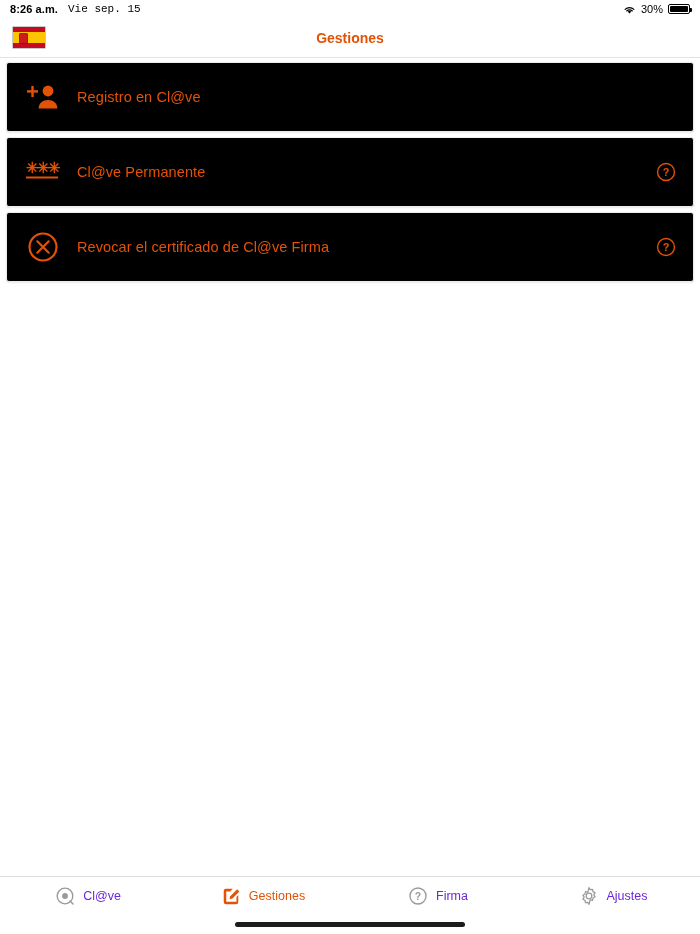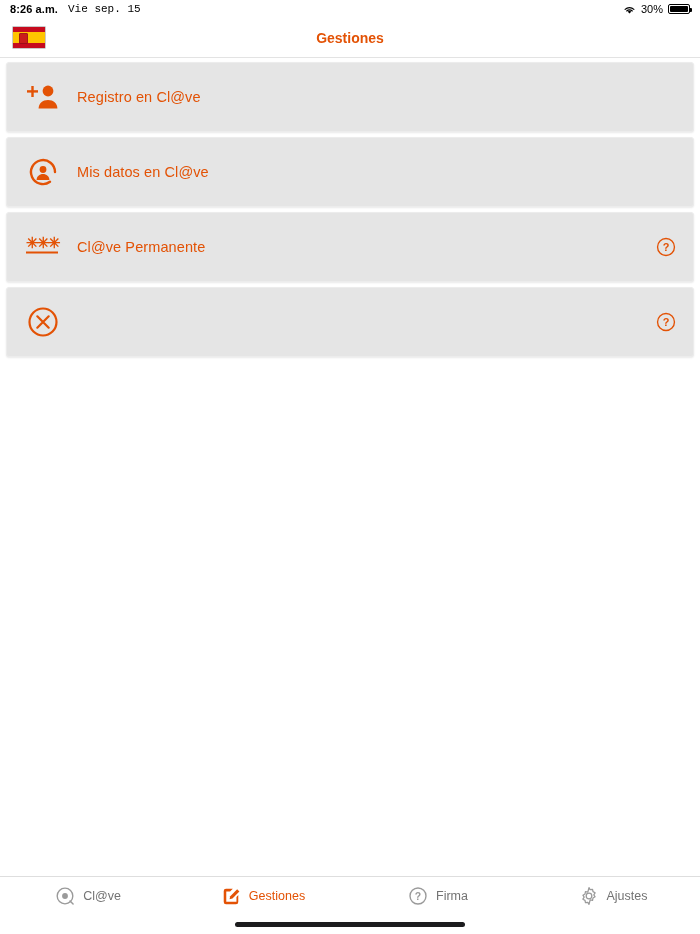--- a/index.html
+++ b/index.html
@@ -73,21 +73,21 @@
 
   
   .content {
     position: absolute;
     top: 58px; left: 0; right: 0; bottom: 58px;
     background: #fff;
     overflow: hidden;
   }
   .card-list { padding: 0 6px; }
   .card {
-    background: #e5e5e5;
+    background: #000000;
     border: 1px solid #ececec;
     border-radius: 3px;
     box-shadow: 0 1px 2px rgba(0,0,0,.09);
     height: 70px;
     margin-bottom: 5px;
     display: flex;
     align-items: center;
     padding: 1px 16px;
     cursor: pointer;
   }
@@ -121,21 +121,21 @@
     display: flex;
     align-items: flex-start;
     padding-top: 8px;
   }
   .tab {
     flex: 1 1 0;
     display: flex;
     align-items: center;
     justify-content: center;
     gap: 7px;
-    color: #737373;
+    color: #6d28d9;
     font-size: 12.5px;
     cursor: pointer;
   }
   .tab.active { color: #e35205; }
   .tab-icon { display: flex; align-items: center; justify-content: center; width: 22px; height: 22px; }
   .home-indicator {
     position: absolute;
     bottom: 7px; left: 50%; transform: translateX(-50%);
     width: 230px; height: 5px;
     background: #1c1c1e;
@@ -182,30 +182,20 @@
           <circle cx="22" cy="9" r="5.4" fill="#e35205"></circle>
           <path d="M12.6 26.5c0-5.2 4.2-8.6 9.4-8.6s9.4 3.4 9.4 8.6z" fill="#e35205"></path>
           <rect x="1" y="8.2" width="11" height="2.4" fill="#e35205"></rect>
           <rect x="5.3" y="4" width="2.4" height="11" fill="#e35205"></rect>
         </svg>
       </span>
       <span class="card-label">Registro en Cl@ve</span>
     </div>
 
 
-    <div class="card">
-      <span class="card-icon">
-        <svg viewBox="0 0 34 34" width="34" height="34">
-          <path d="M29 17a12 12 0 1 0-5 9.8" fill="none" stroke="#e35205" stroke-width="2.4" stroke-linecap="round"></path>
-          <circle cx="17" cy="14.5" r="3.4" fill="#e35205"></circle>
-          <path d="M10.6 25c0-3.6 2.9-6 6.4-6s6.4 2.4 6.4 6z" fill="#e35205"></path>
-        </svg>
-      </span>
-      <span class="card-label">Mis datos en Cl@ve</span>
-    </div>
 
     <div class="card">
       <span class="card-icon">
         <svg viewBox="0 0 36 28" width="36" height="28">
           <g fill="#e35205" font-family="Liberation Sans, sans-serif" font-size="15" font-weight="bold">
             <text x="1" y="15">✳</text>
               <text x="12" y="15">✳</text>
               <text x="23" y="15">✳</text>
           </g>
           <rect x="1" y="18.5" width="32" height="2" fill="#e35205"></rect>
@@ -220,20 +210,21 @@
       </span>
     </div>
 
     <div class="card">
       <span class="card-icon">
         <svg viewBox="0 0 34 34" width="34" height="34">
           <circle cx="17" cy="17" r="13.5" fill="none" stroke="#e35205" stroke-width="2.2"></circle>
           <path d="M11.3 11.3l11.4 11.4M22.7 11.3L11.3 22.7" stroke="#e35205" stroke-width="2.2" stroke-linecap="round"></path>
         </svg>
       </span>
+      <span class="card-label">Revocar el certificado de Cl@ve Firma</span>
       <span class="card-help">
         <svg viewBox="0 0 22 22" width="20" height="20">
           <circle cx="11" cy="11" r="9.3" fill="none" stroke="#e35205" stroke-width="1.5"></circle>
           <text x="11" y="15.6" text-anchor="middle" font-family="Liberation Sans, sans-serif" font-size="12" font-weight="bold" fill="#e35205">?</text>
         </svg>
       </span>
     </div>
 
   </div>
 </div>

